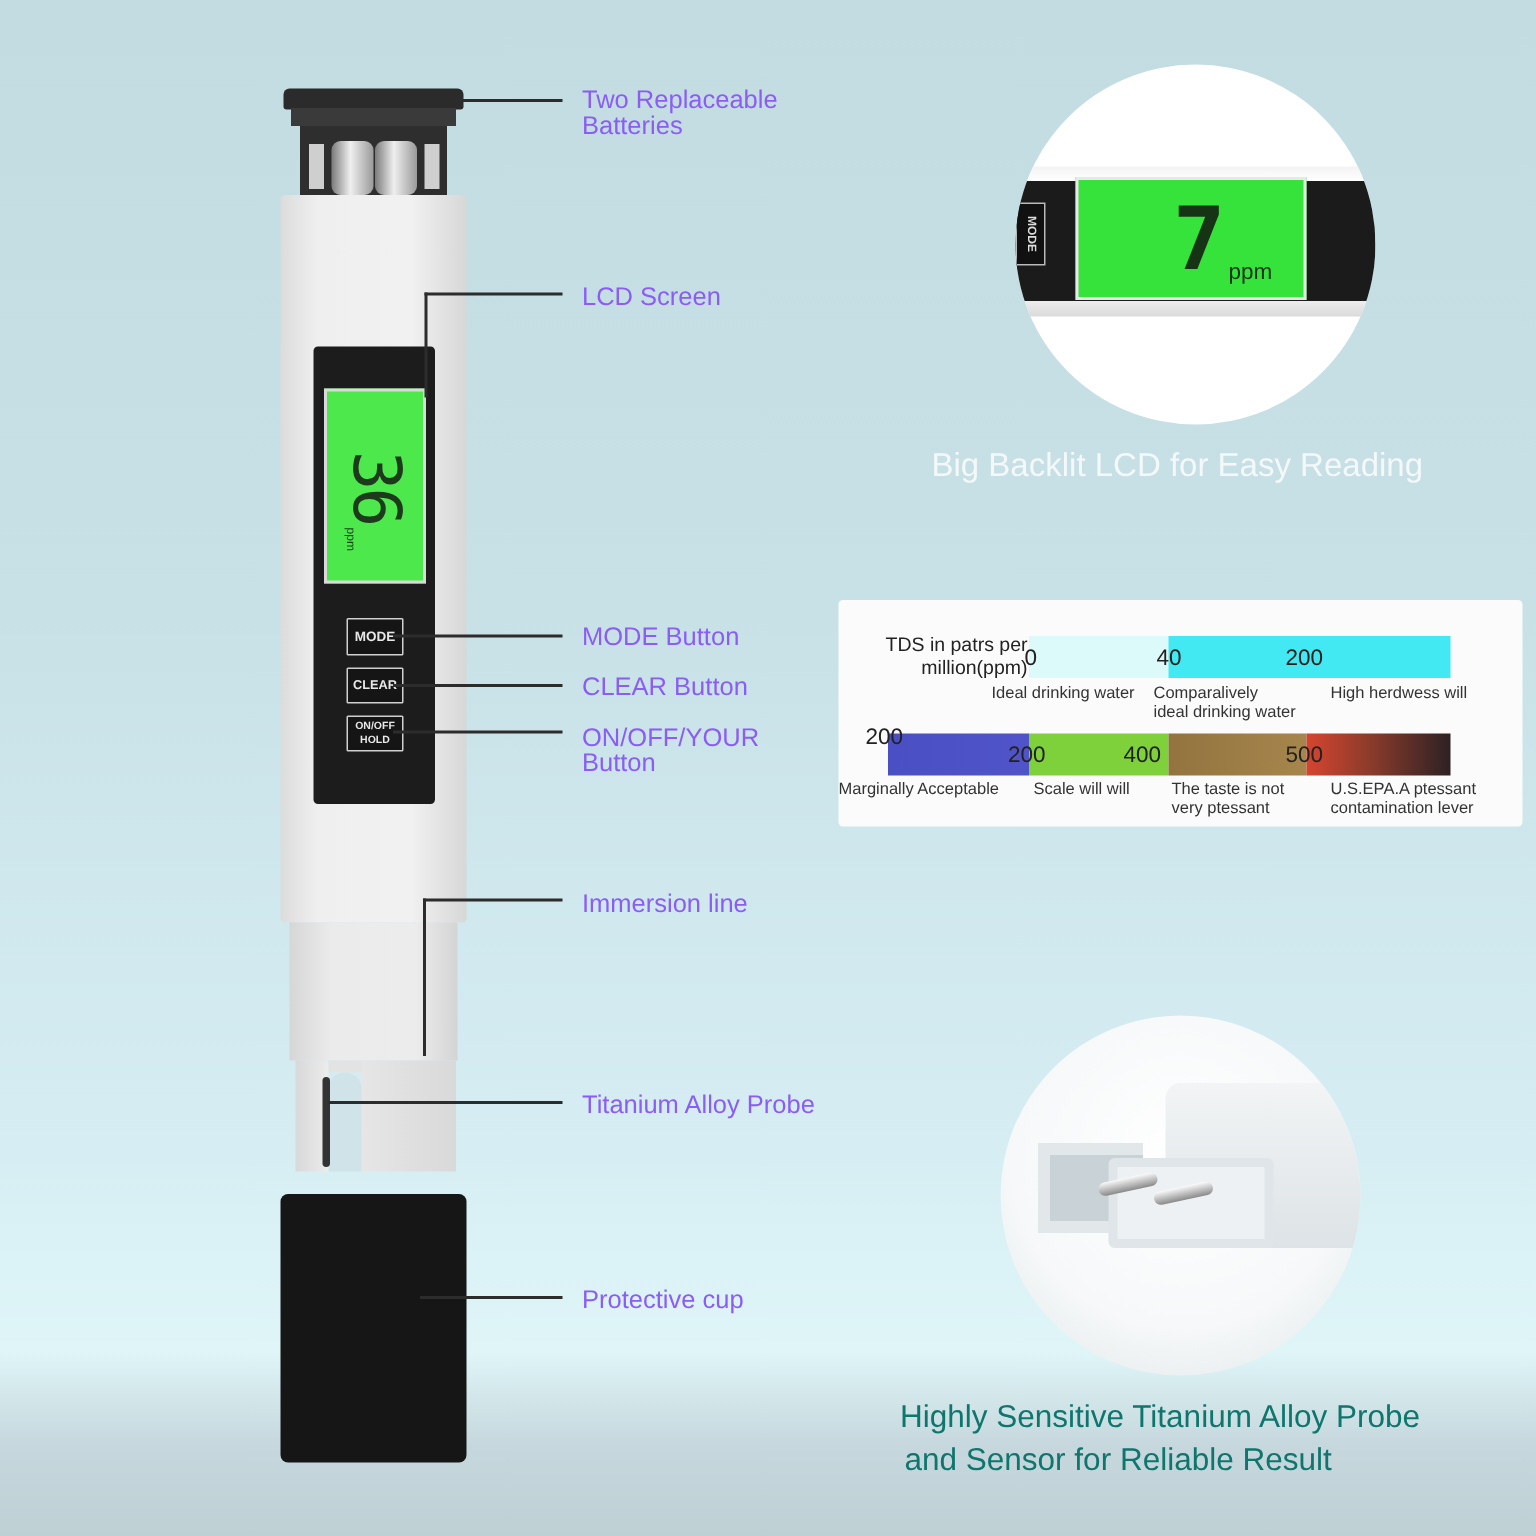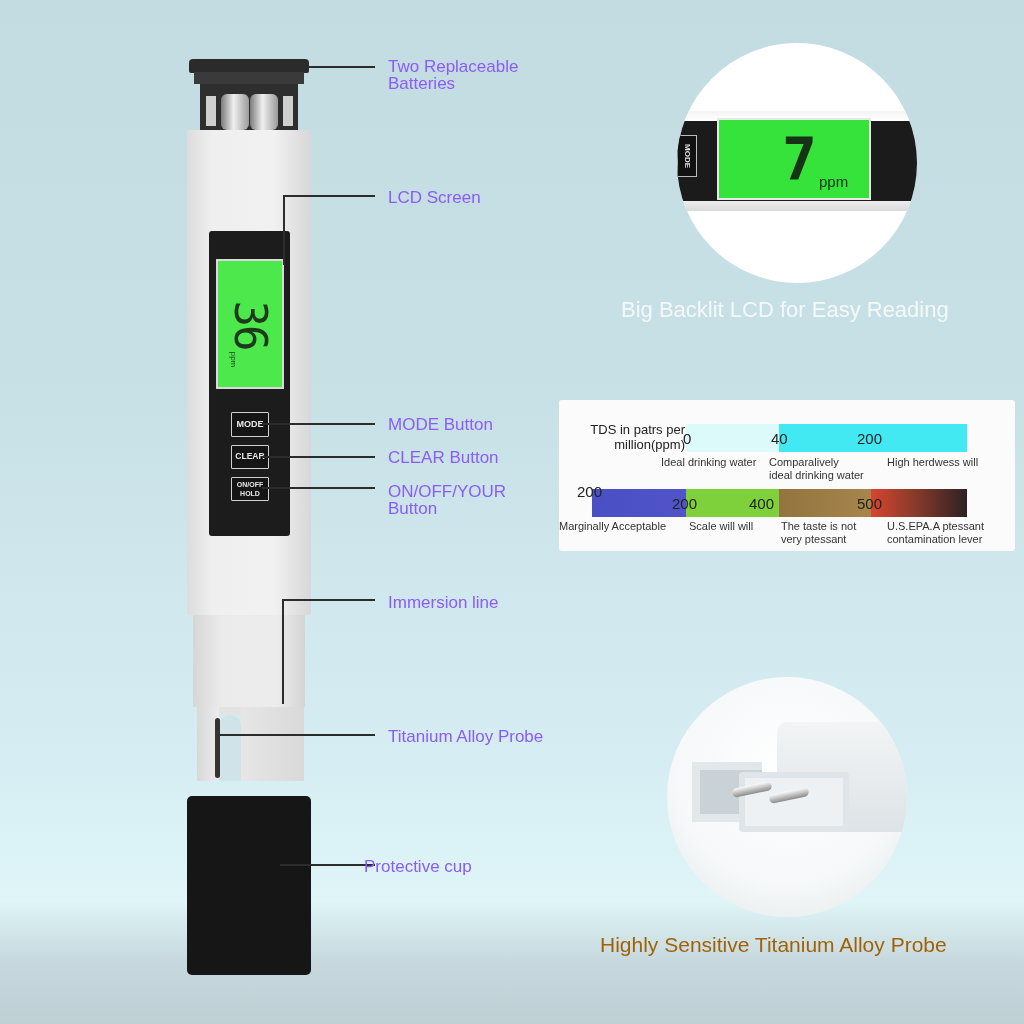--- a/index.html
+++ b/index.html
@@ -57,21 +57,21 @@
 
   .zoom-band { left:0; top:68px; width:240px; height:100px;
      background:linear-gradient(180deg,#f3f3f3 0%,#ffffff 10%,#1b1b1b 10%,#1b1b1b 90%,#ededed 90%,#dadada 100%); }
   .zoom-lcd { left:40px; top:32px; width:150px; height:78px; background:#36e33a; border:2px solid #e8e8e8; }
   .zoom-digit { left:105px; top:36px; font-family:"DejaVu Sans Mono", monospace; font-weight:bold; font-size:58px; color:#163316; }
   .zoom-unit { left:142px; top:86px; font-size:15px; color:#163316; }
   .zoom-mode { left:0; top:50px; width:20px; height:42px; background:#111; border:1.5px solid #bbb; color:#ddd; font-size:8px; font-weight:bold;
      writing-mode:vertical-rl; text-align:center; line-height:18px; box-sizing:border-box; }
 
   .caption1 { left:621px; top:297px; font-size:22px; color:#f4f8f9; }
-  .caption2 { left:600px; top:930px; font-size:21px; color:#a16207; line-height:29px; }
+  .caption2 { left:600px; top:930px; font-size:21px; color:#0f766e; line-height:29px; }
 
   
   .pr-body { left:90px; top:60px; width:160px; height:110px; background:linear-gradient(180deg,#f2f4f5,#dde3e6); border-radius:10px; }
   .pr-left { left:20px; top:70px; width:70px; height:60px; border:8px solid #e2e7ea; border-right:none; background:#c9d2d6; box-sizing:border-box; }
   .pr-right { left:78px; top:90px; width:110px; height:50px; background:#eef1f3; border:6px solid #dfe5e8; box-sizing:border-box; border-radius:4px; }
   .pin { height:9px; width:40px; border-radius:5px; background:linear-gradient(180deg,#fafafa,#8a8a8a); }
 
   
   .tds { left:559px; top:400px; width:456px; height:151px; background:#fbfbfb; border-radius:3px; }
   .tds-title { left:0; top:4px; width:100%; padding-left:125px; box-sizing:border-box; text-align:left; font-weight:bold; font-style:italic;
@@ -133,21 +133,21 @@
 </div>
 <div class="abs label" style="left:388px;top:189px">LCD Screen</div>
 <div class="abs label" style="left:388px;top:416px">MODE Button</div>
 <div class="abs label" style="left:388px;top:449px">CLEAR Button</div>
 <div class="abs label" style="left:388px;top:483px">
   <div>ON/OFF/YOUR</div>
   <div>Button</div>
 </div>
 <div class="abs label" style="left:388px;top:594px">Immersion line</div>
 <div class="abs label" style="left:388px;top:728px">Titanium Alloy Probe</div>
-<div class="abs label" style="left:364px;top:858px">Protective cup</div>
+<div class="abs label" style="left:388px;top:858px">Protective cup</div>
 
 <div class="abs circle c1">
   <div class="abs zoom-band"></div>
   <div class="abs zoom-mode" style="top:92px">MODE</div>
   <div class="abs zoom-lcd" style="top:75px"></div>
   <div class="abs zoom-digit" style="top:82px">7</div>
   <div class="abs zoom-unit" style="top:130px">ppm</div>
 </div>
 <div class="abs caption1">Big Backlit LCD for Easy Reading</div>
 
@@ -193,13 +193,14 @@
 
 <div class="abs circle c2">
   <div class="abs pr-body" style="left:110px;top:45px"></div>
   <div class="abs pr-left" style="left:25px;top:85px"></div>
   <div class="abs pr-right" style="left:72px;top:95px;height:60px"></div>
   <div class="abs pin" style="left:65px;top:108px;transform:rotate(-12deg)"></div>
   <div class="abs pin" style="left:102px;top:114px;transform:rotate(-12deg)"></div>
 </div>
 <div class="abs caption2">
   <div>Highly Sensitive Titanium Alloy Probe</div>
+  <div style="padding-left:3px">and Sensor for Reliable Result</div>
 </div>
 
 </body></html>

